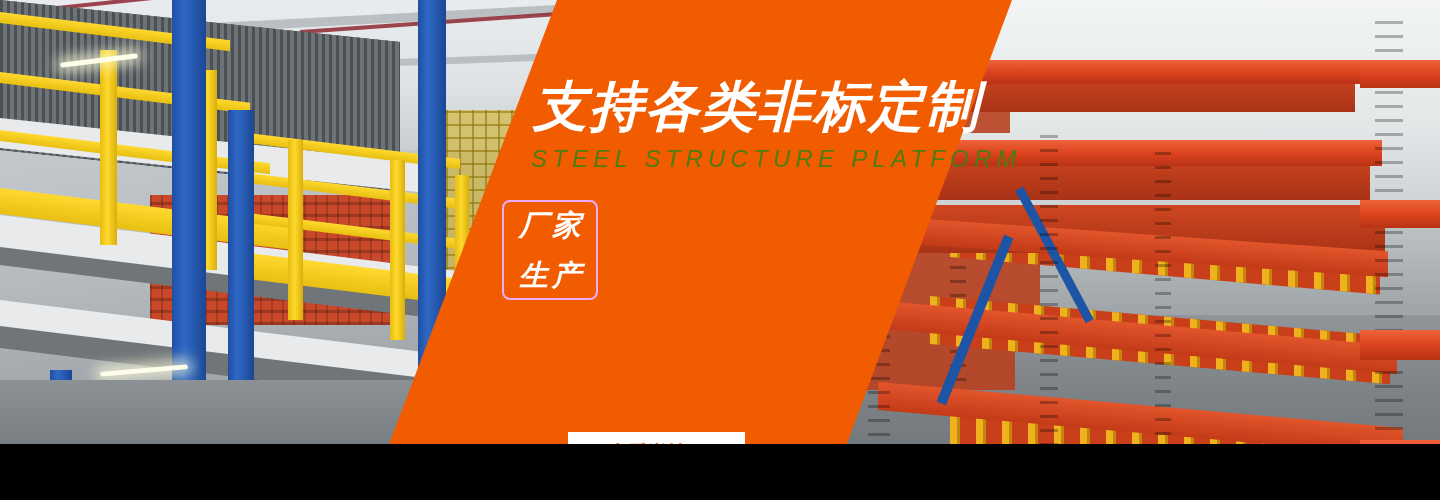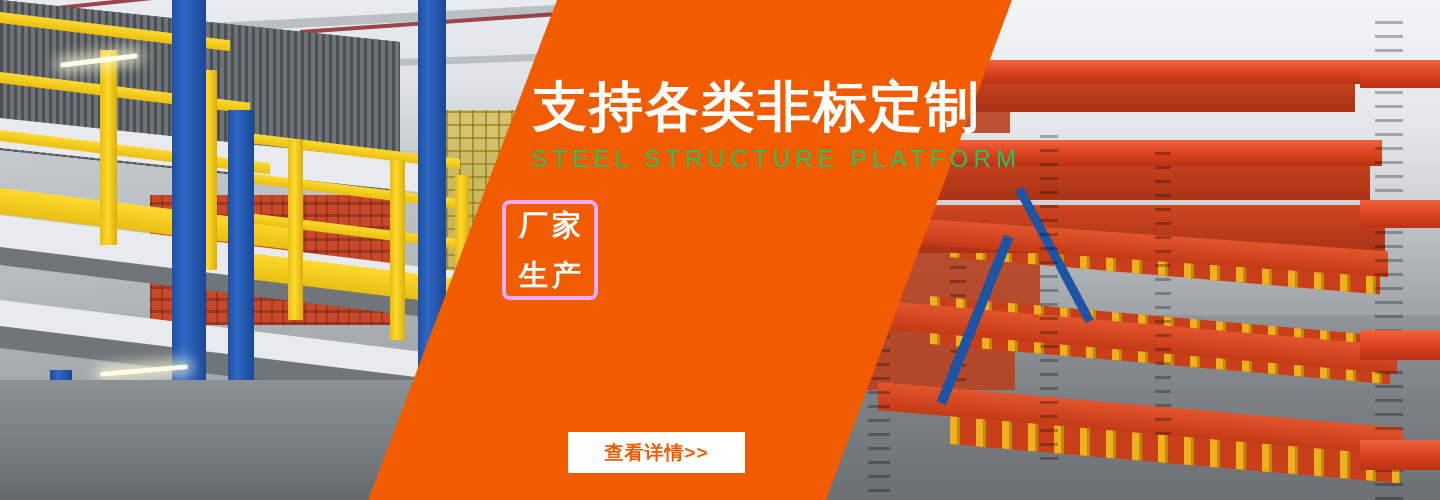--- a/index.html
+++ b/index.html
@@ -1,19 +1,19 @@
 <!DOCTYPE html>
 <html><head>
 <meta charset="utf-8">
 <style>
   * { margin:0; padding:0; box-sizing:border-box; }
   html,body { width:1440px; height:500px; overflow:hidden; background:#000; }
   body { font-family:"Liberation Sans","DejaVu Sans",sans-serif; }
 
-  .banner { position:relative; width:1440px; height:500px; overflow:hidden; }
+  .banner { position:relative; width:1440px; height:444px; overflow:hidden;font-style:italic; }
 
   
   .photo-left { position:absolute; left:0; top:0; width:620px; height:500px; overflow:hidden;
     background:linear-gradient(175deg,#cdd3d6 0%,#c2c8cc 28%,#b4babe 52%,#9aa0a4 78%,#7d8387 100%); }
   .pl-ceiling { position:absolute; left:0; top:0; width:620px; height:150px;
     background:linear-gradient(180deg,#e9ecee 0%,#dfe3e5 55%,#c9ced1 100%); }
   .pl-ceilbeam { position:absolute; background:#b9bfc3; }
   .pl-redpipe { position:absolute; height:4px; background:#8d2730; transform-origin:left center; opacity:.85; }
   .pl-deck { position:absolute; background:#e8eaeb; }
   .pl-deckdark { position:absolute; background:#6f7579; }
@@ -62,24 +62,24 @@
     background:#F25C00;
     clip-path:polygon(557px 0, 1012px 0, 826px 500px, 368px 500px); }
 
   .content { position:absolute; left:0; top:0; width:1440px; height:500px; }
 
   .headline { position:absolute; left:533px; top:76px; width:430px;
     font-size:54px; font-weight:bold; color:#ffffff; letter-spacing:2px;
     line-height:60px; white-space:nowrap; }
 
   .subhead { position:absolute; left:531px; top:145px; width:440px;
-    font-size:24px; color:#22c55e; letter-spacing:5.2px; white-space:nowrap; font-weight:400; }
+    font-size:24px; color:#4d7c0f; letter-spacing:5.2px; white-space:nowrap; font-weight:400; }
 
   .badges { position:absolute; left:502px; top:200px; display:flex; gap:40px; }
-  .badge { width:96px; height:100px; border:4px solid #f0abfc; border-radius:8px;
+  .badge { width:96px; height:100px; border:2px solid #f0abfc; border-radius:8px;
     display:flex; flex-direction:column; align-items:center; justify-content:center; gap:12px; }
   .badge span { font-size:29px; font-weight:bold; color:#ffffff; letter-spacing:4px;
     line-height:38px; text-indent:4px; }
 
   .lorem { position:absolute; left:448px; top:310px; width:480px; text-align:center;
     font-size:9px; color:#fbbf9b; letter-spacing:1.35px; line-height:12.2px; }
   .lorem div { white-space:nowrap; }
 
   .cta { position:absolute; left:568px; top:432px; width:177px; height:41px;
     background:#ffffff; display:flex; align-items:center; justify-content:center; }

